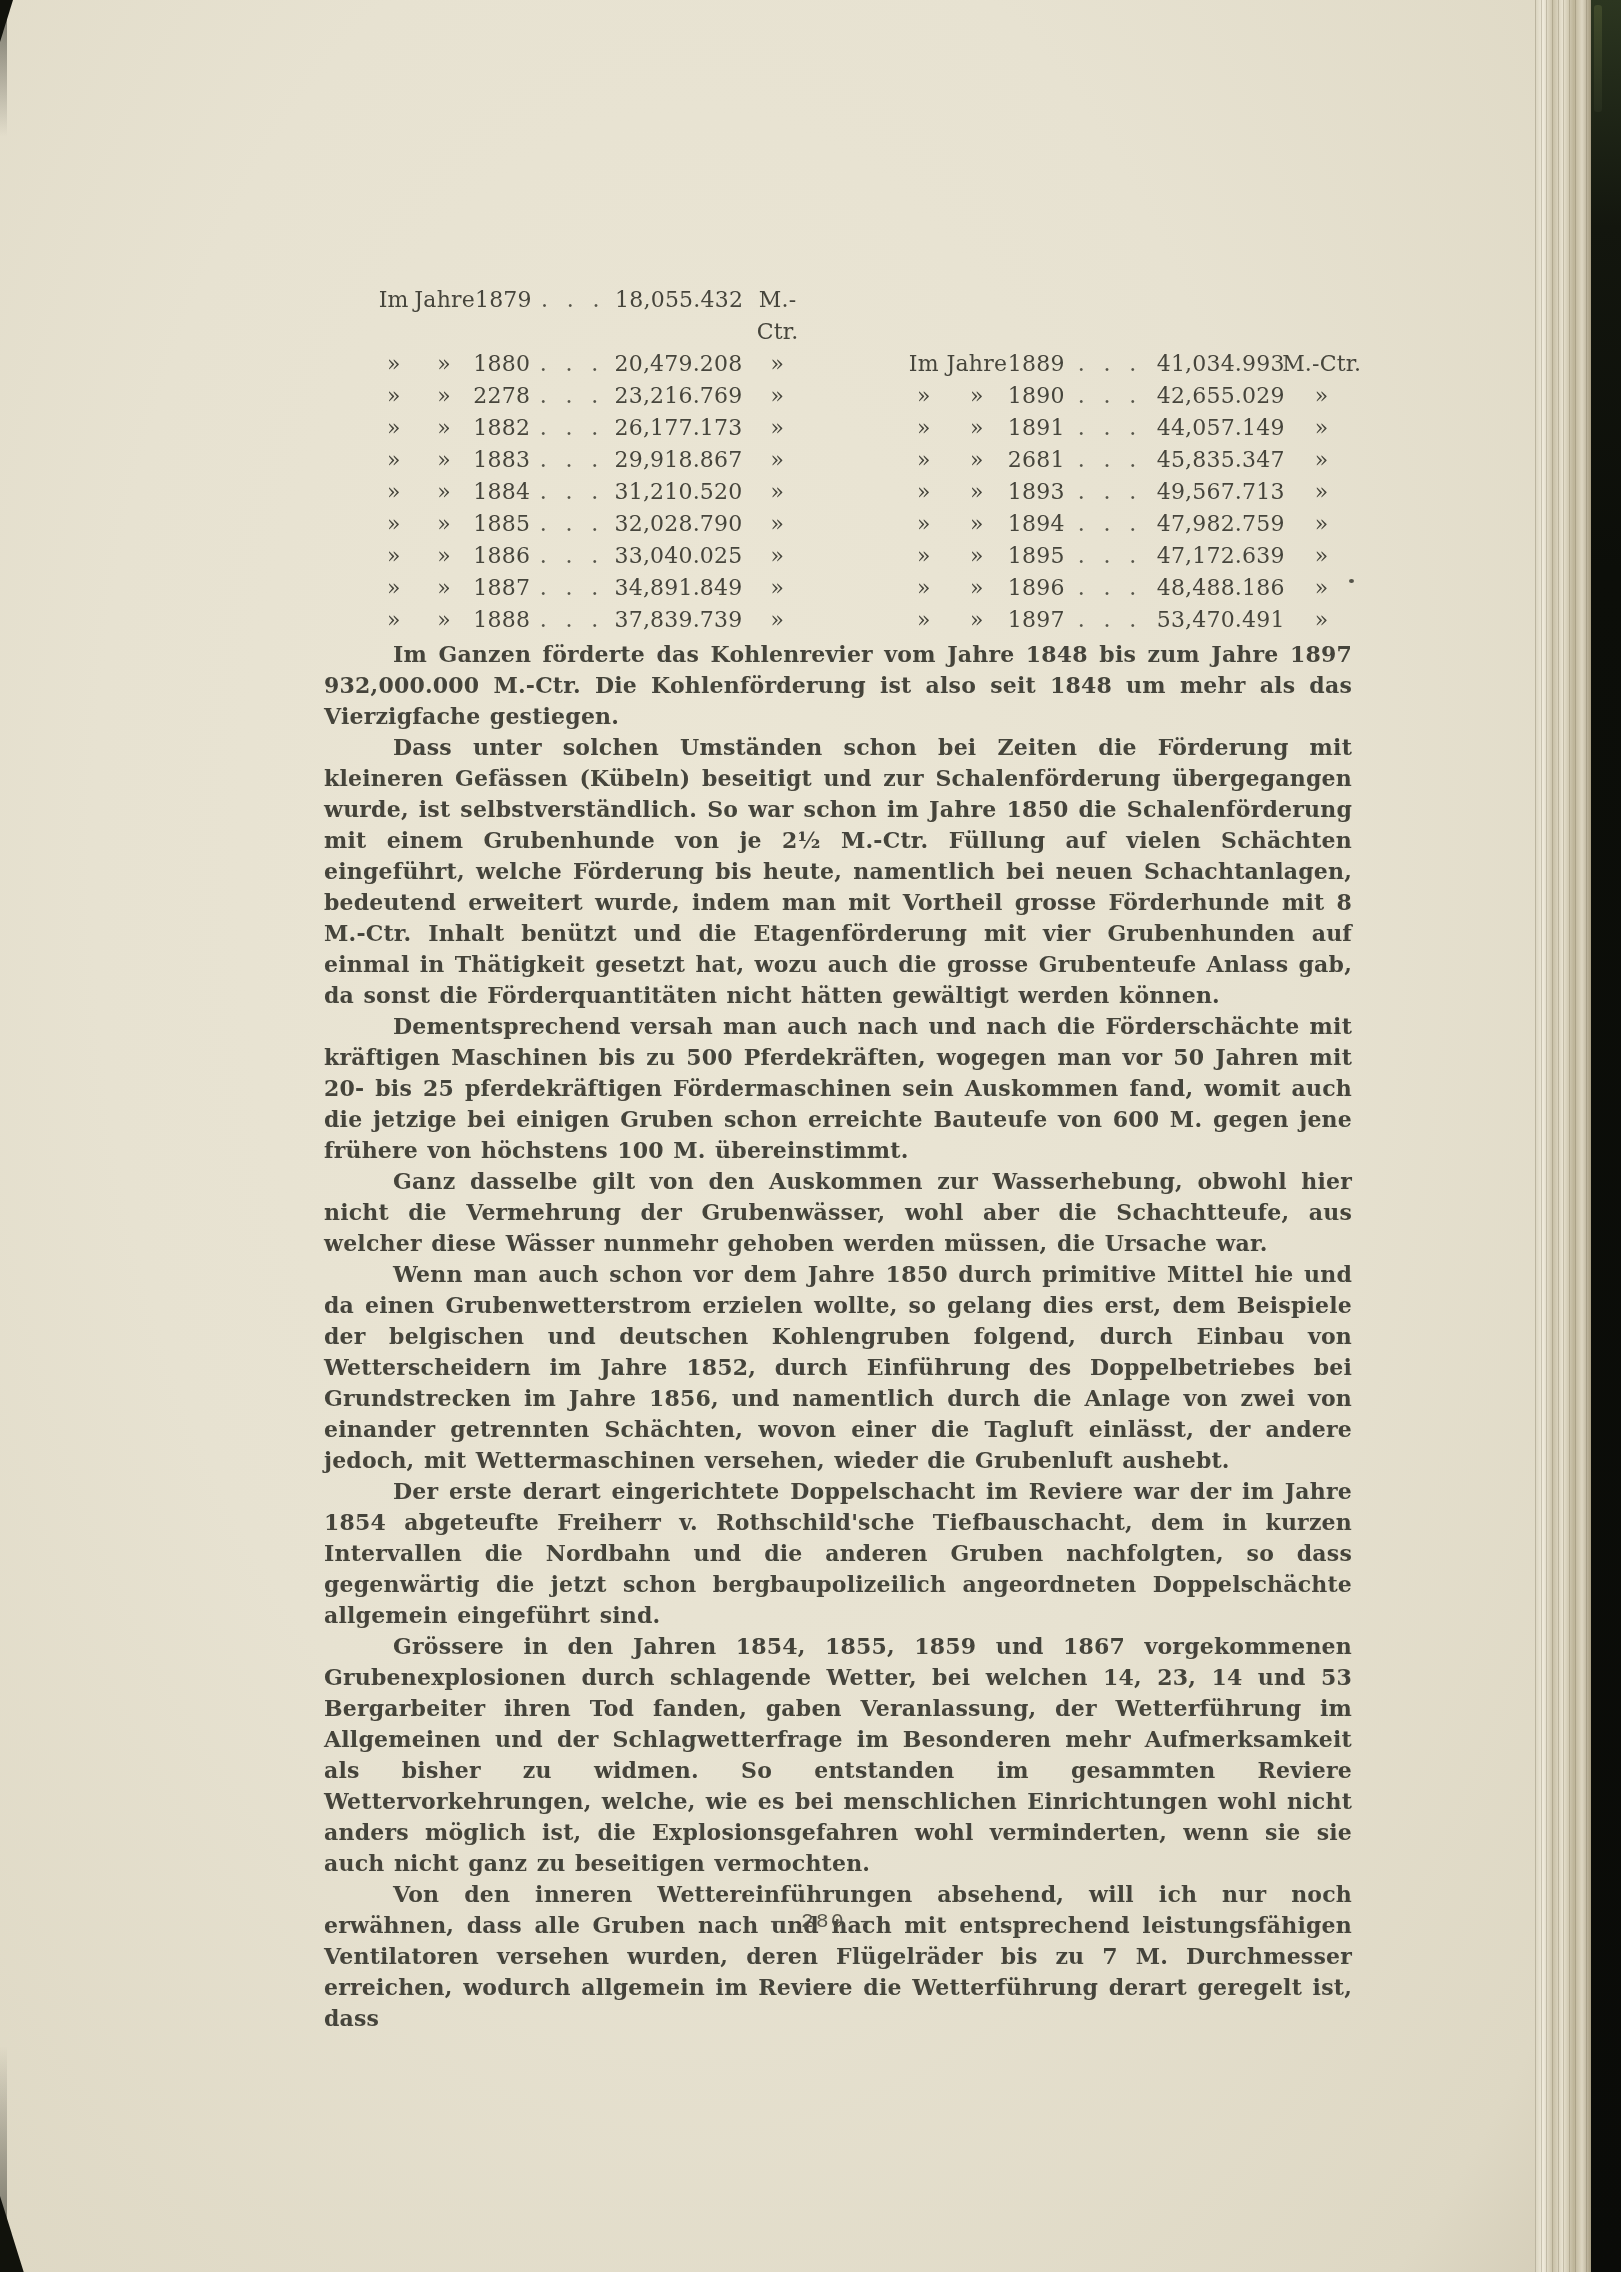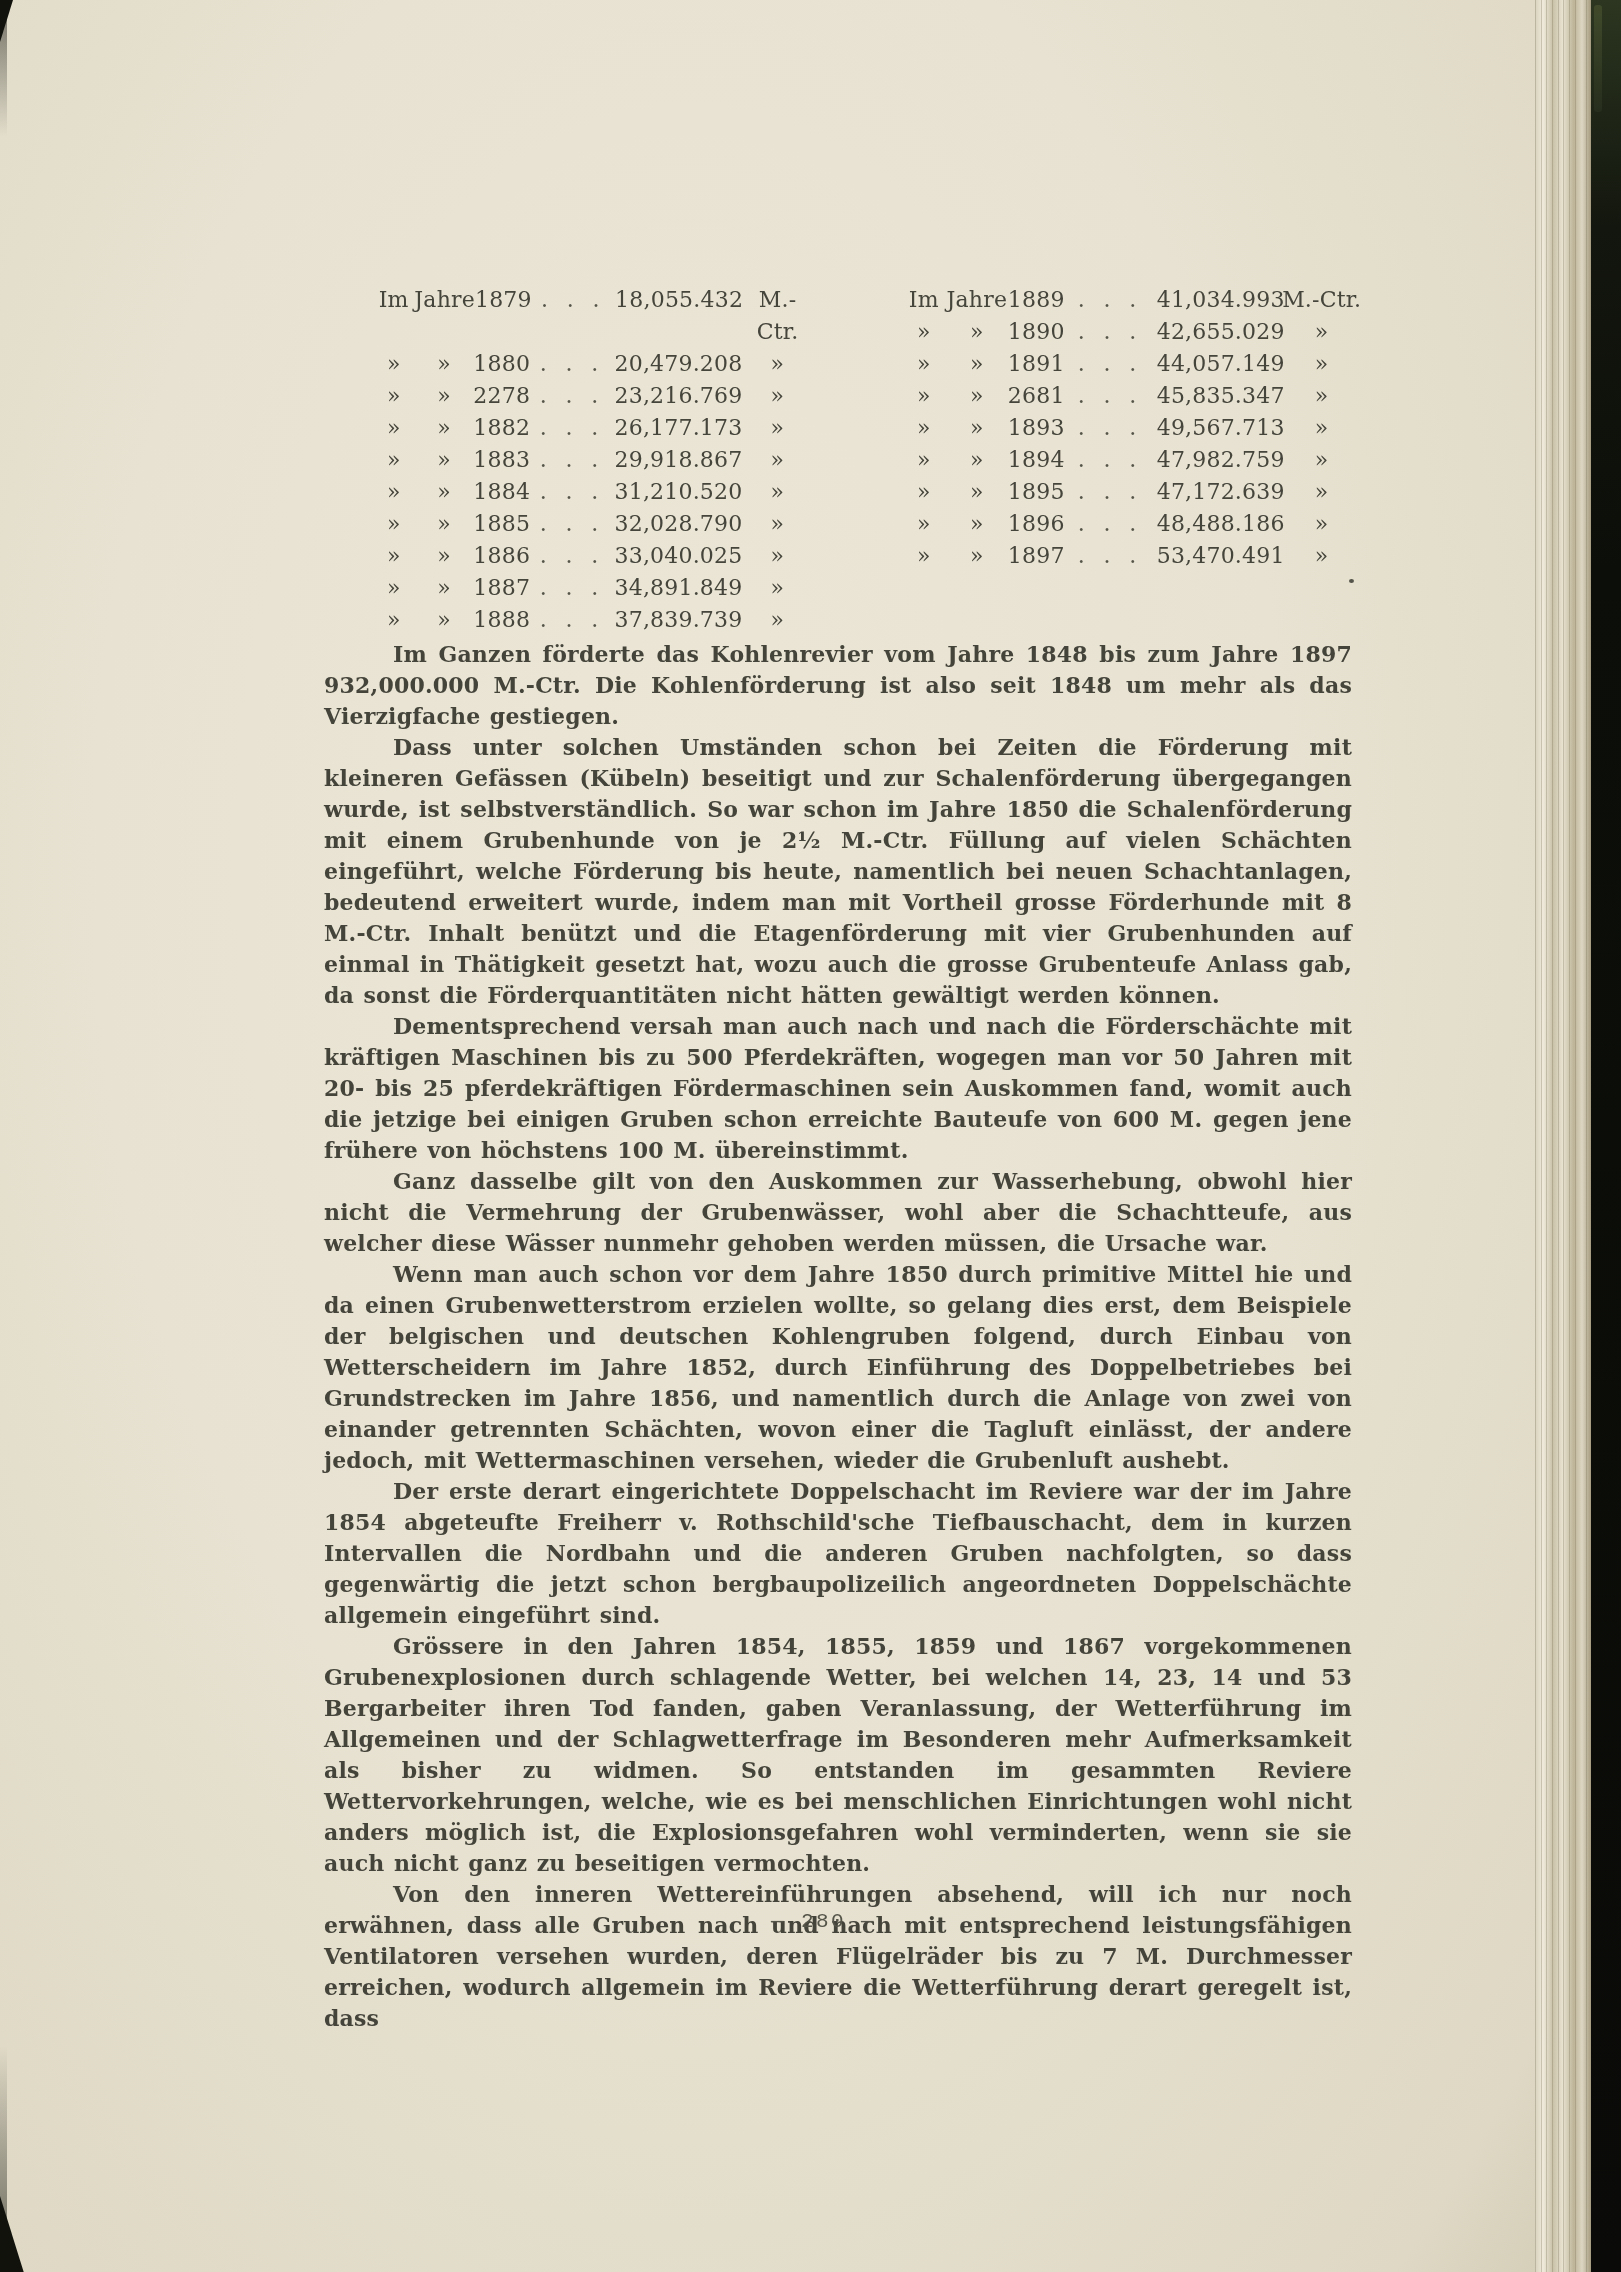--- a/index.html
+++ b/index.html
@@ -54,21 +54,21 @@
   .left-shade {
     position: absolute; left: 0; top: 0; width: 7.3px; height: 2273px;
     background: linear-gradient(180deg,
       rgba(17,18,12,0.55) 0%, rgba(17,18,12,0) 6%,
       rgba(17,18,12,0) 90%, rgba(17,18,12,0.6) 100%);
   }
 
   
   .table-wrap {
     position: absolute; left: 373px; top: 284px;
-    display: flex; align-items: flex-start;
+    display: flex; align-items: flex-end;
     color: #46453c;
     font-size: 22px; line-height: 32px;
     letter-spacing: 0.2px;
     gap: 26px;
   }
   .tcol { display: flex; flex-direction: column; }
   .tcol-left  { width: 444px; }
   .tcol-right { margin-left: 24px; }
   .tdivider {
     width: 0.8px; margin: 3.2px 0 3.2px 8px;

